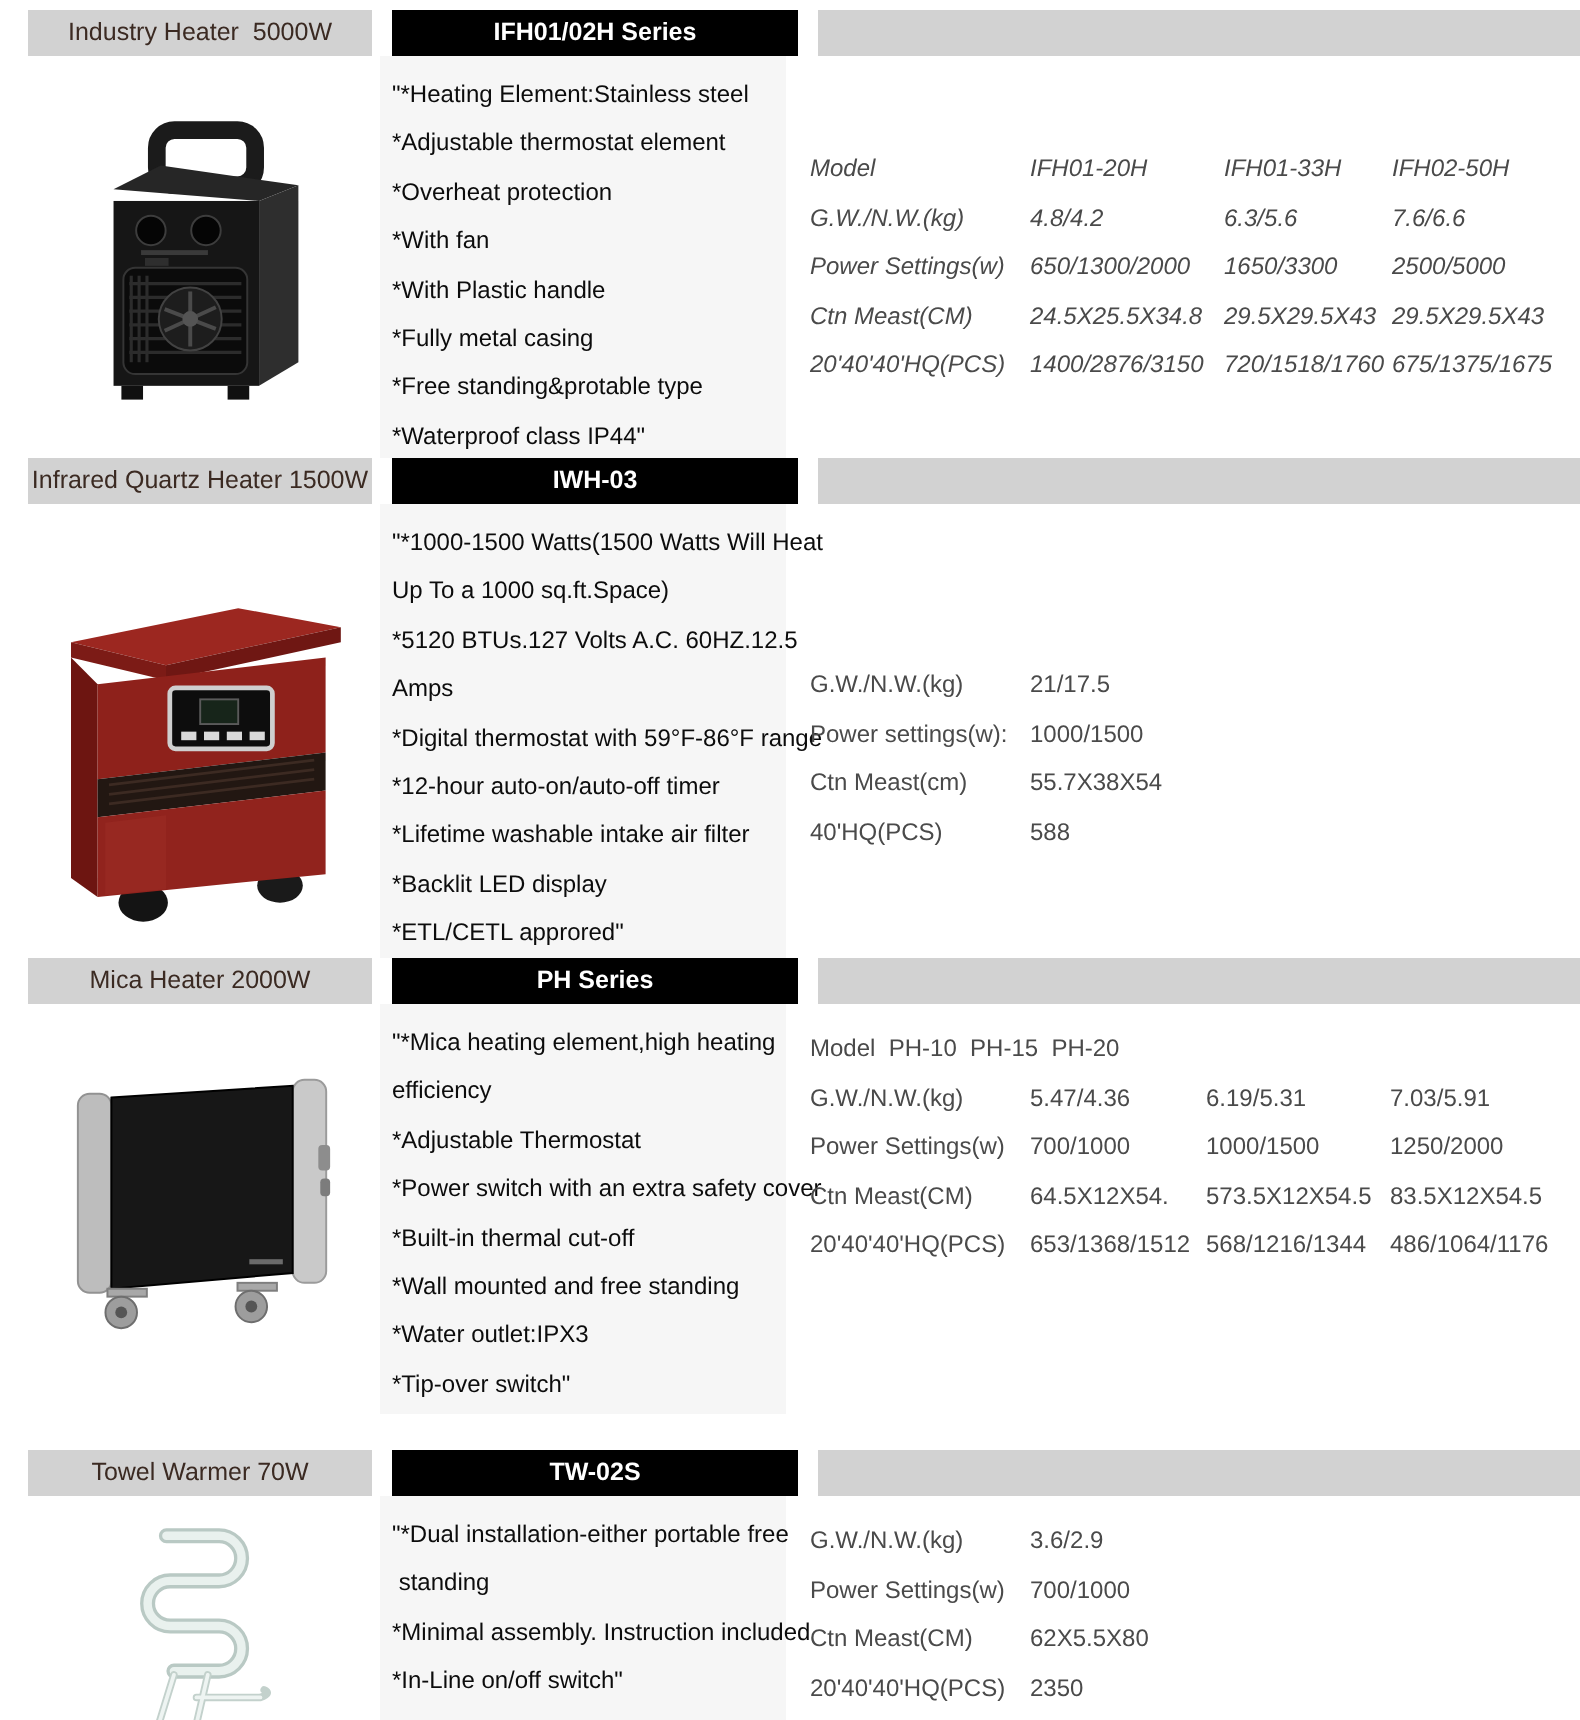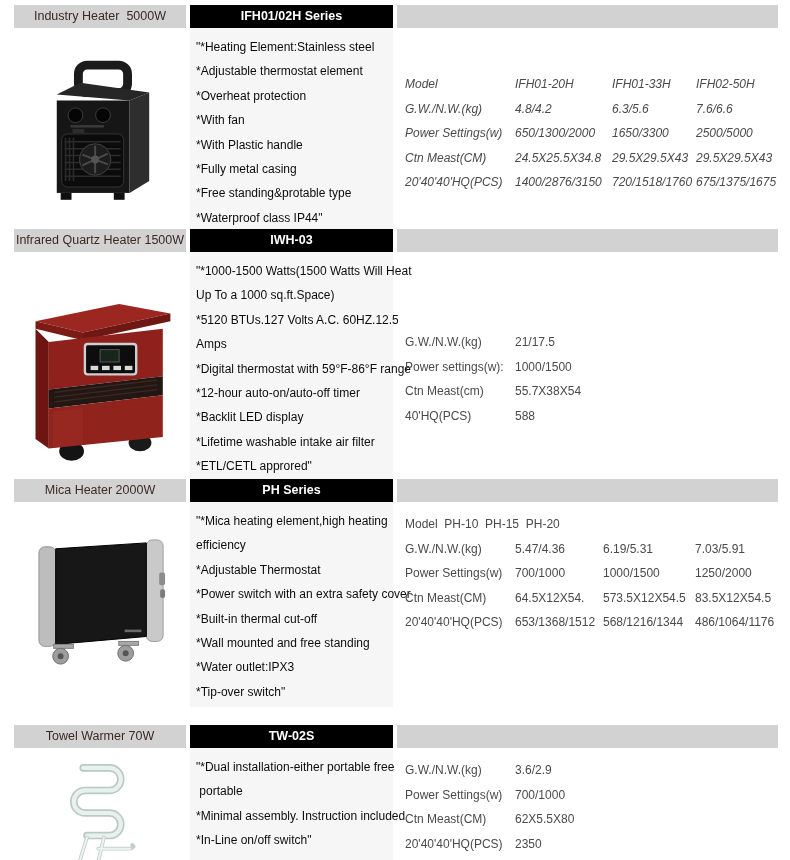--- a/index.html
+++ b/index.html
@@ -3,21 +3,21 @@
 <meta charset="utf-8">
 <style>
   html,body{margin:0;padding:0;background:#fff;}
   .page{position:relative;width:790px;height:860px;background:#fff;overflow:hidden;
         font-family:"Liberation Sans","DejaVu Sans",sans-serif;}
   .sec{position:absolute;left:0;width:790px;}
   .sec1{top:5px;height:224px;}
   .sec2{top:229px;height:250px;}
   .sec3{top:479px;height:228px;}
   .sec4{top:707px;height:153px;margin-top:18px;}
-  .hdr{display:flex;height:23px;}
+  .hdr{display:flex;height:23px;justify-content:space-between;}
   .hdr-name{margin-left:14px;width:172px;background:#d2d2d2;color:#3b2a22;
             font-size:12.5px;line-height:23px;text-align:center;white-space:pre;overflow:visible;}
   .hdr-gapA{width:4px;background:#fff;}
   .hdr-series{width:203px;background:#000000;color:#ffffff;font-size:12.5px;font-weight:bold;
               line-height:23px;text-align:center;}
   .hdr-gapB{width:4px;background:#fff;}
   .hdr-fill{width:381px;background:#d2d2d2;}
   .bod{display:flex;}
   .sec1 .bod{height:201px;}
   .sec2 .bod{height:227px;}
@@ -160,22 +160,22 @@
           <polygon points="28,139 60,135 60,174 28,177" fill="#9b2c24" opacity="0.6"></polygon>
         </svg>
       </div>
       <div class="feat-col">
         <div class="fl">"*1000-1500 Watts(1500 Watts Will Heat</div>
         <div class="fl">Up To a 1000 sq.ft.Space)</div>
         <div class="fl">*5120 BTUs.127 Volts A.C. 60HZ.12.5</div>
         <div class="fl">Amps</div>
         <div class="fl">*Digital thermostat with 59°F-86°F range</div>
         <div class="fl">*12-hour auto-on/auto-off timer</div>
+        <div class="fl">*Lifetime washable intake air filter</div>
         <div class="fl">*Backlit LED display</div>
-        <div class="fl">*Lifetime washable intake air filter</div>
         <div class="fl">*ETL/CETL approred"</div>
       </div>
       <div class="spec-col">
         <div class="sg g2">
           <div>G.W./N.W.(kg)</div>
           <div>21/17.5</div>
           <div>Power settings(w):</div>
           <div>1000/1500</div>
           <div>Ctn Meast(cm)</div>
           <div>55.7X38X54</div>
@@ -269,21 +269,21 @@
           </g>
           <g fill="none" stroke="#eef4f2" stroke-width="2" stroke-linecap="round">
             <path d="M34,86 L26,112"></path>
             <path d="M52,86 L46,112"></path>
             <path d="M46,98 H80"></path>
           </g>
         </svg>
       </div>
       <div class="feat-col">
         <div class="fl">"*Dual installation-either portable free</div>
-        <div class="fl"> portable</div>
+        <div class="fl"> standing</div>
         <div class="fl">*Minimal assembly. Instruction included</div>
         <div class="fl">*In-Line on/off switch"</div>
       </div>
       <div class="spec-col">
         <div class="sg g2">
           <div>G.W./N.W.(kg)</div>
           <div>3.6/2.9</div>
           <div>Power Settings(w)</div>
           <div>700/1000</div>
           <div>Ctn Meast(CM)</div>

